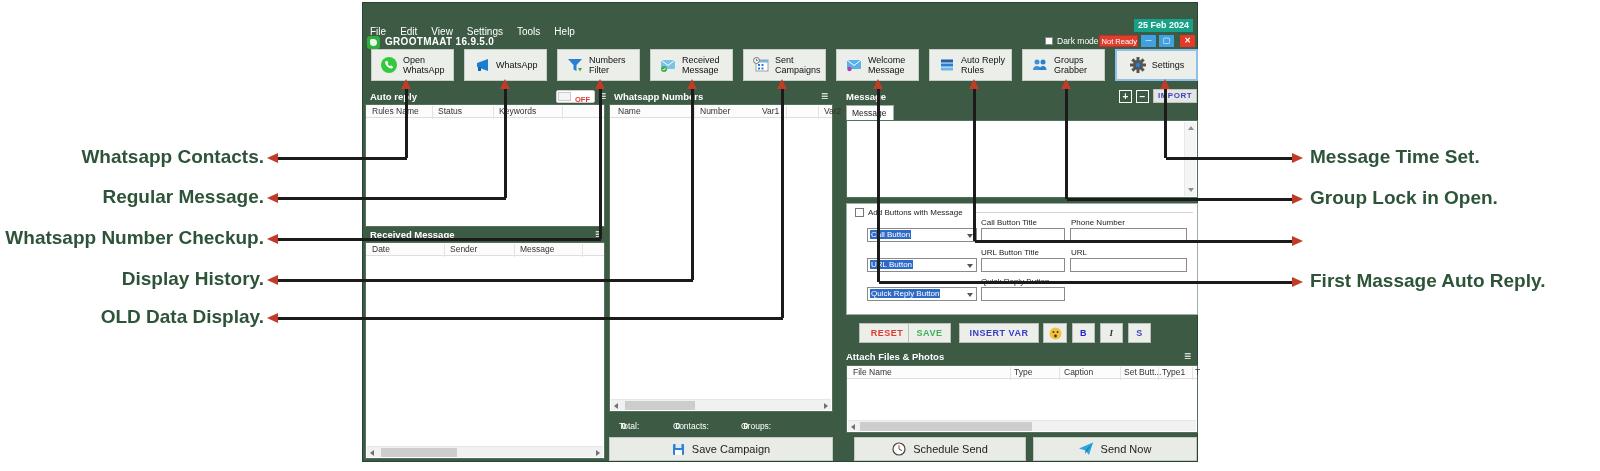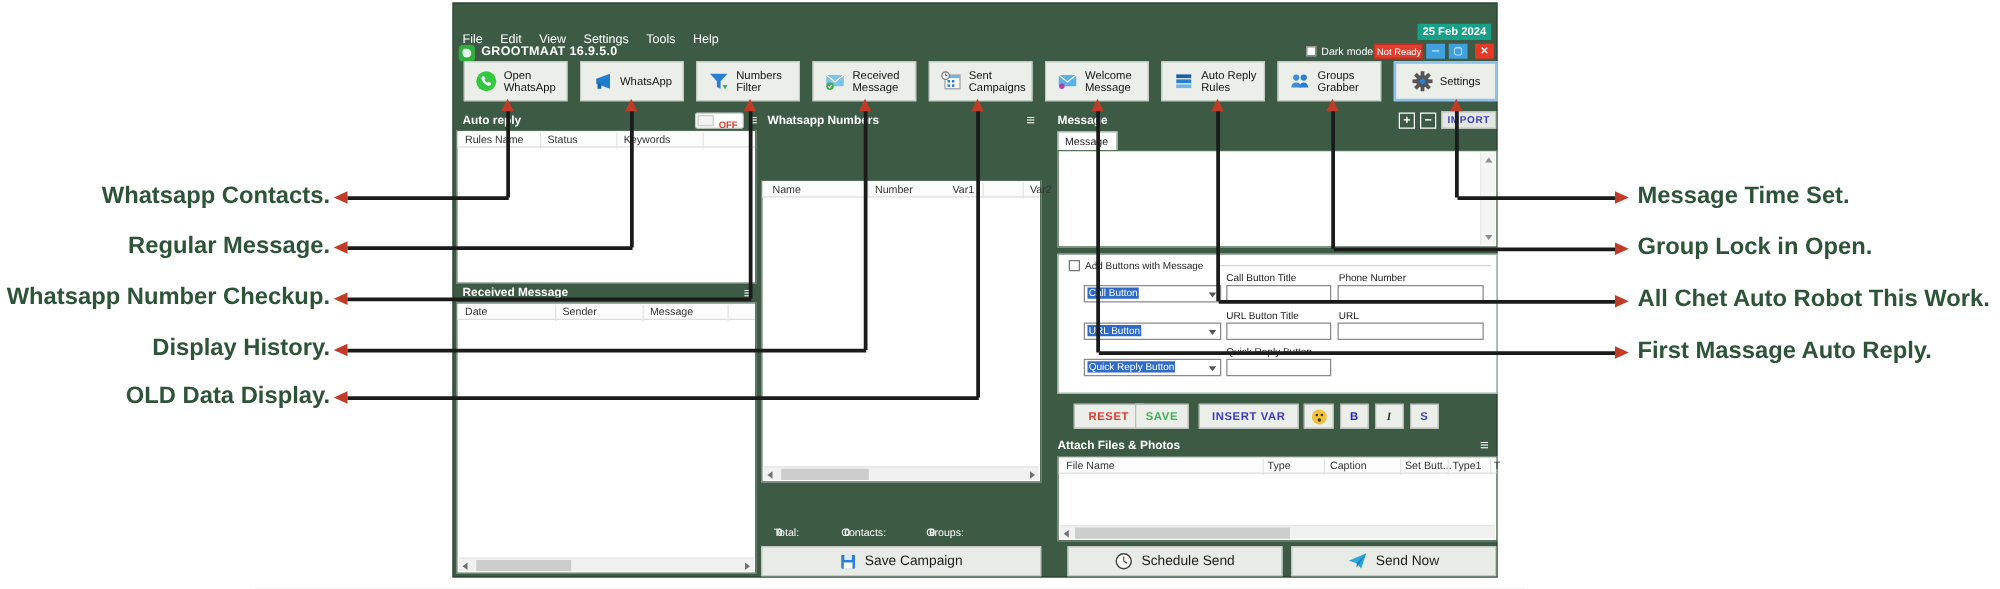--- a/index.html
+++ b/index.html
@@ -42,21 +42,21 @@
   .cols{position:absolute;left:0;right:0;top:0;height:13px;background:#fcfcfc;border-bottom:1px solid #dedede;
         font-size:8.5px;color:#333;}
   .cols span{position:absolute;top:1px;}
   .csep{position:absolute;top:0;width:1px;height:13px;background:#e3e3e3;}
   #autoReplyPanel{left:2px;top:86px;width:240px;height:138px;}
   .toggle{position:absolute;left:191px;top:1px;width:39px;height:13px;background:#fff;border:1px solid #cfcfcf;border-radius:2px;}
   .toggle .knob{position:absolute;left:1px;top:1px;width:13px;height:9px;background:#f4f4f4;border:1px solid #cccccc;}
   .toggle .tlabel{position:absolute;right:4px;top:1px;color:#e03a2f;font-weight:bold;font-size:7.5px;}
   #receivedPanel{left:2px;top:224px;width:240px;height:232px;}
   #numbersPanel{left:246px;top:86px;width:224px;height:372px;}
-  #numbersPanel .pbody{bottom:auto;height:242px;margin-top:40px;}
+  #numbersPanel .pbody{bottom:auto;height:308px;}
   #messagePanel{left:478px;top:86px;width:358px;height:374px;}
   
   .hscroll{position:absolute;left:1px;right:1px;bottom:1px;height:11px;background:#f1f1f1;border-top:1px solid #e6e6e6;}
   .hthumb{position:absolute;top:1px;height:9px;background:#cdcdcd;}
   .tri{position:absolute;width:0;height:0;}
   .tri.l{border-top:3px solid transparent;border-bottom:3px solid transparent;border-right:4px solid #707070;left:3px;top:3px;}
   .tri.r{border-top:3px solid transparent;border-bottom:3px solid transparent;border-left:4px solid #707070;right:3px;top:3px;}
   .vscroll{position:absolute;right:1px;top:1px;bottom:1px;width:12px;background:#f5f5f5;border-left:1px solid #e8e8e8;}
   .tri.u{border-left:3px solid transparent;border-right:3px solid transparent;border-bottom:4px solid #909090;left:3px;top:4px;}
   .tri.d{border-left:3px solid transparent;border-right:3px solid transparent;border-top:4px solid #909090;left:3px;bottom:4px;}
@@ -429,21 +429,20 @@
       <div class="ann-label" style="left: 1310px; top: 146px;">Message Time Set.</div>
       <div class="arrw right" style="left: 1292px; top: 153px;"></div>
       <div class="ann-h" style="left: 1166px; width: 126px; top: 157px;"></div>
       <div class="ann-v" style="left: 1164px; top: 88px; height: 70px;"></div>
       <div class="arrw up" style="left: 1160px; top: 79px;"></div>
       <div class="ann-label" style="left: 1310px; top: 187px;">Group Lock in Open.</div>
       <div class="arrw right" style="left: 1292px; top: 194px;"></div>
       <div class="ann-h" style="left: 1067px; width: 225px; top: 198px;"></div>
       <div class="ann-v" style="left: 1065px; top: 88px; height: 111px;"></div>
       <div class="arrw up" style="left: 1061px; top: 79px;"></div>
-      <div class="ann-label" style="left: 1310px; top: 229px;">All Chet Auto Robot This Work.</div>
       <div class="arrw right" style="left: 1292px; top: 236px;"></div>
       <div class="ann-h" style="left: 975px; width: 317px; top: 240px;"></div>
       <div class="ann-v" style="left: 973px; top: 88px; height: 153px;"></div>
       <div class="arrw up" style="left: 969px; top: 79px;"></div>
       <div class="ann-label" style="left: 1310px; top: 270px;">First Massage Auto Reply.</div>
       <div class="arrw right" style="left: 1292px; top: 277px;"></div>
       <div class="ann-h" style="left: 879px; width: 413px; top: 281px;"></div>
       <div class="ann-v" style="left: 877px; top: 88px; height: 194px;"></div>
       <div class="arrw up" style="left: 873px; top: 79px;"></div>
     </div>

